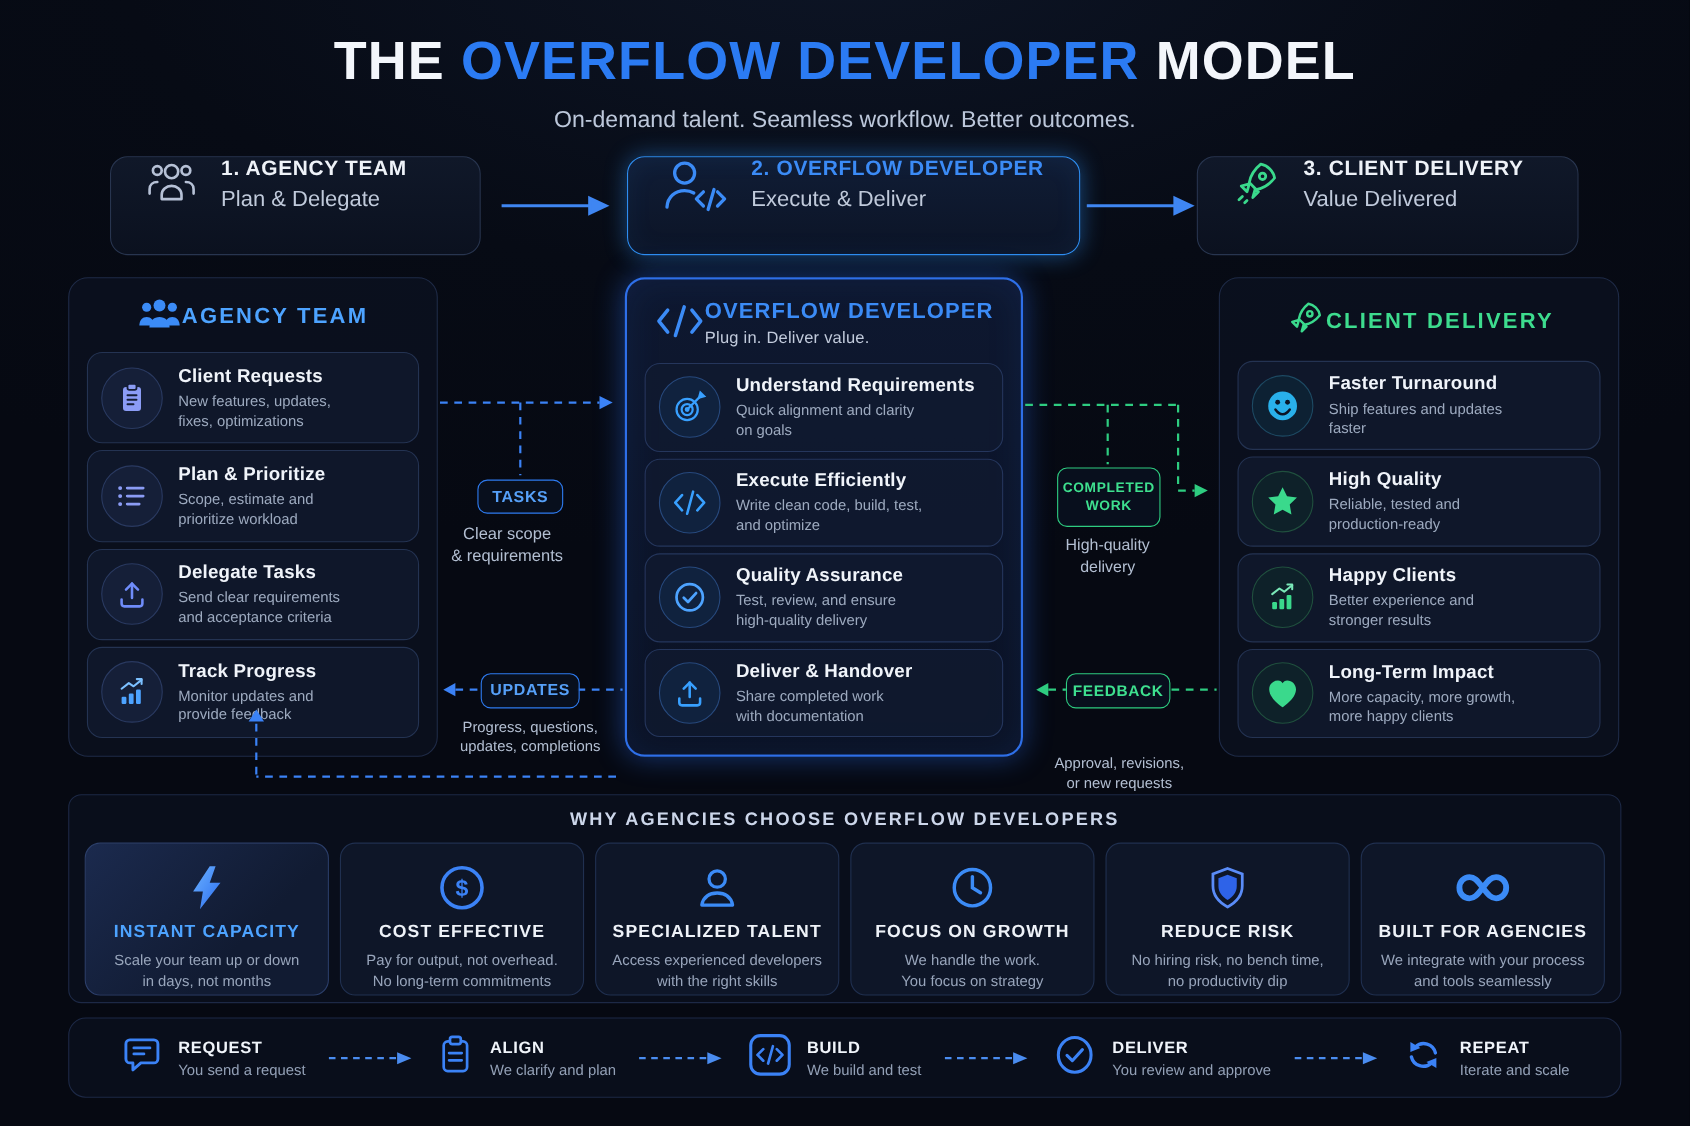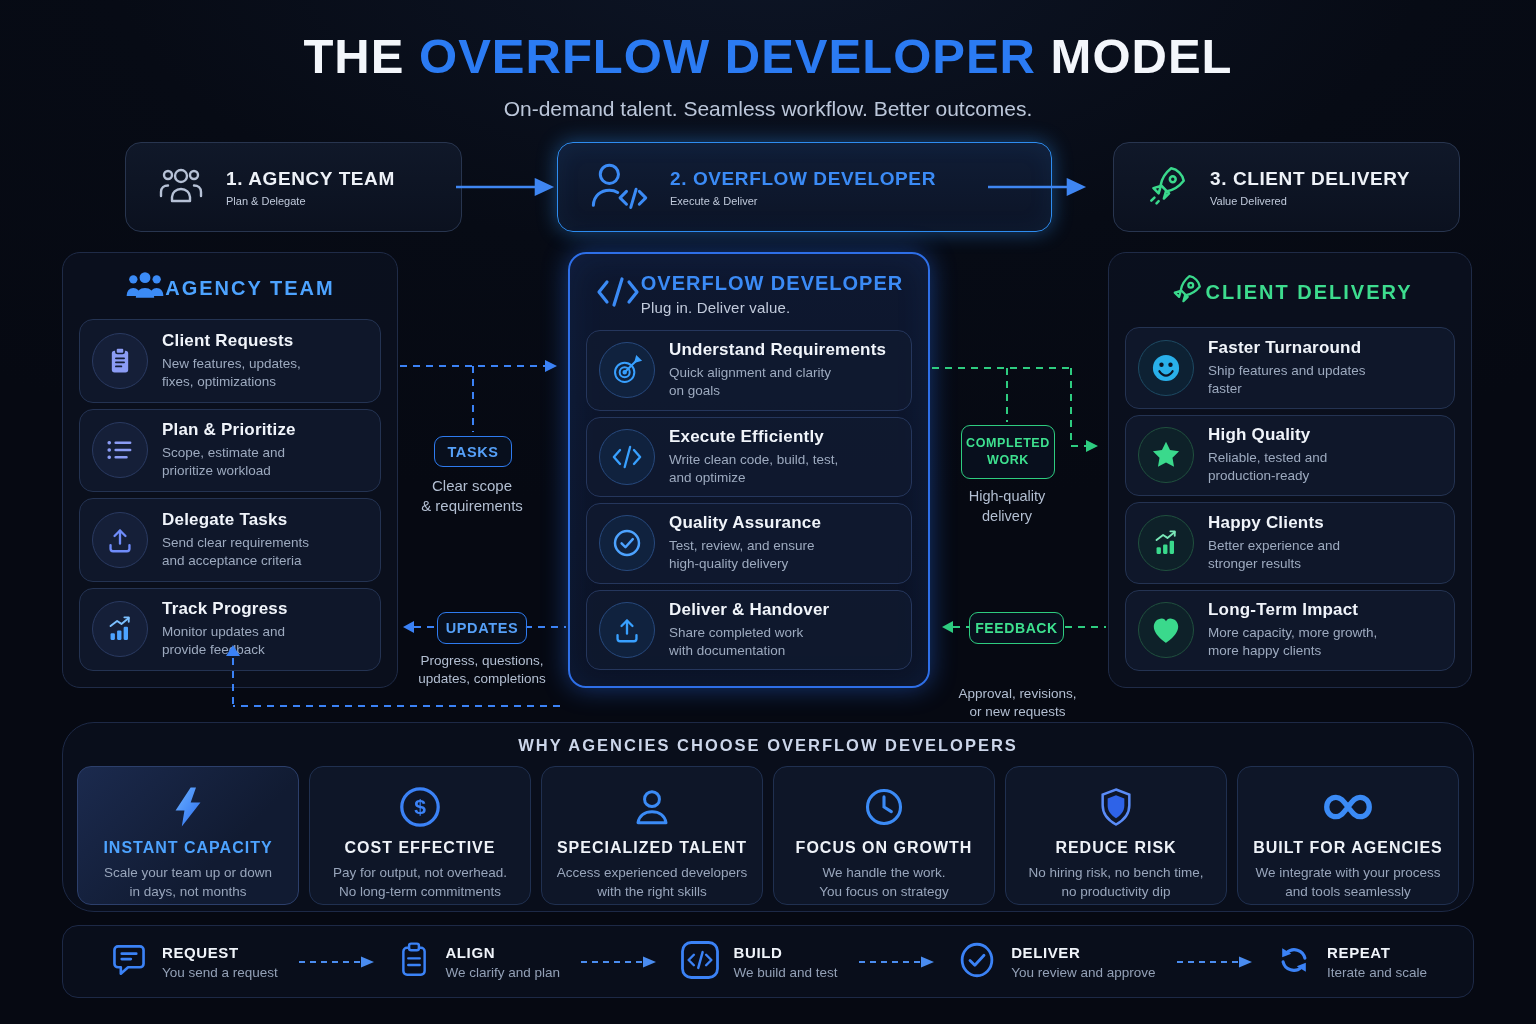--- a/index.html
+++ b/index.html
@@ -10,29 +10,29 @@
   
   .title{position:absolute;top:28px;left:0;width:100%;text-align:center;
     font-size:49px;font-weight:800;letter-spacing:1px;color:#f3f6fb;}
   .title .hl{color:#2b7bf3;}
   .subtitle{position:absolute;top:97px;left:0;width:100%;text-align:center;
     font-size:21px;color:#bcc7da;}
 
   
   .stepbox{position:absolute;top:142px;height:90px;border-radius:16px;
     background:linear-gradient(180deg,#101829 0%,#0b111f 100%);
-    border:1px solid #28354f;display:flex;align-items:center;gap:20px;padding:0 0 0 30px;box-sizing:border-box;margin-left:25px;}
+    border:1px solid #28354f;display:flex;align-items:flex-start;gap:20px;padding:0 0 0 30px;box-sizing:border-box;}
   .stepbox.active{border:1.5px solid #2e8df0;background:linear-gradient(180deg,#101d36 0%,#0c1426 100%);
     box-shadow:0 0 20px rgba(46,141,240,.45), inset 0 0 24px rgba(46,141,240,.08);}
   .step1{left:100px;width:337px;}
-  .step2{left:532px;width:495px;}
+  .step2{left:570px;width:412px;}
   .step3{left:1088px;width:347px;}
   .stepbox .t1{font-size:19px;font-weight:700;letter-spacing:.6px;color:#eef2f8;}
   .stepbox.active .t1{color:#3b8bf6;}
-  .stepbox .t2{font-size:11px;color:#c0cadb;margin-top:5px;}
+  .stepbox .t2{font-size:20px;color:#c0cadb;margin-top:5px;}
 
   
   .panel{position:absolute;top:252px;height:436px;border-radius:18px;box-sizing:border-box;
     background:rgba(13,20,36,.62);border:1px solid #1f2b47;display:flex;flex-direction:column;}
   .panel.left{left:62px;width:336px;}
   .panel.center{left:568px;width:362px;border:2px solid #2e6fe8;
     background:linear-gradient(180deg,#0e1830 0%,#0b1224 100%);
     box-shadow:0 0 26px rgba(43,111,240,.45), inset 0 0 34px rgba(43,111,240,.10);}
   .panel.right{left:1108px;width:364px;}
   .phead{display:flex;align-items:center;justify-content:center;padding:18px 0 10px;}
@@ -56,28 +56,28 @@
   
   .badge{position:absolute;display:flex;align-items:center;justify-content:center;text-align:center;
     border-radius:9px;background:rgba(9,16,30,.92);font-weight:800;letter-spacing:.6px;white-space:pre-line;}
   .badge.blue{border:1.5px solid #2e7bf0;color:#56a0f8;}
   .badge.green{border:1.5px solid #2ecc80;color:#3ee08f;}
   .b-tasks{left:434px;top:436px;width:76px;height:29px;font-size:14.5px;text-align:right;}
   .b-updates{left:437px;top:612px;width:88px;height:30px;font-size:14.5px;}
   .b-completed{left:961px;top:425px;width:92px;height:52px;font-size:12.5px;line-height:1.35;}
   .b-feedback{left:969px;top:612px;width:93px;height:30px;font-size:14px;}
   .caption{position:absolute;text-align:center;color:#b3bfd2;white-space:pre-line;line-height:1.35;}
-  .c-tasks{left:396px;top:476px;width:152px;font-size:15px;}
+  .c-tasks{left:385px;top:476px;width:152px;font-size:15px;}
   .c-updates{left:392px;top:652px;width:180px;font-size:13.5px;}
   .c-completed{left:953px;top:487px;width:108px;font-size:14.5px;}
   .c-feedback{left:935px;top:652px;width:165px;font-size:13.5px;margin-top:33px;}
 
   
   .why{position:absolute;left:62px;top:722px;width:1412px;height:190px;box-sizing:border-box;
-    border-radius:32px;background:rgba(12,19,34,.55);border:1px solid #1d2946;}
+    border-radius:12px;background:rgba(12,19,34,.55);border:1px solid #1d2946;}
   .why-title{position:absolute;top:13px;left:0;width:100%;text-align:center;
     font-size:16.5px;font-weight:800;letter-spacing:2px;color:#ccd6ea;}
   .why-row{position:absolute;left:14px;right:14px;top:43px;bottom:6px;display:flex;gap:10px;}
   .why-card{flex:1;border-radius:14px;background:#0e1628;border:1px solid #203050;
     display:flex;flex-direction:column;align-items:center;padding-top:14px;box-sizing:border-box;}
   .why-card.highlight{background:linear-gradient(135deg,#1b2a4e 0%,#111b32 65%);border-color:#2c3f6b;}
   .why-icon{height:52px;display:flex;align-items:center;justify-content:center;}
   .why-tit{font-size:16px;font-weight:800;letter-spacing:1px;color:#eef2f8;margin-top:6px;}
   .why-card.highlight .why-tit{color:#4da3ff;}
   .why-desc{font-size:13.5px;color:#98a5bb;margin-top:7px;text-align:center;line-height:1.4;white-space:pre-line;}

